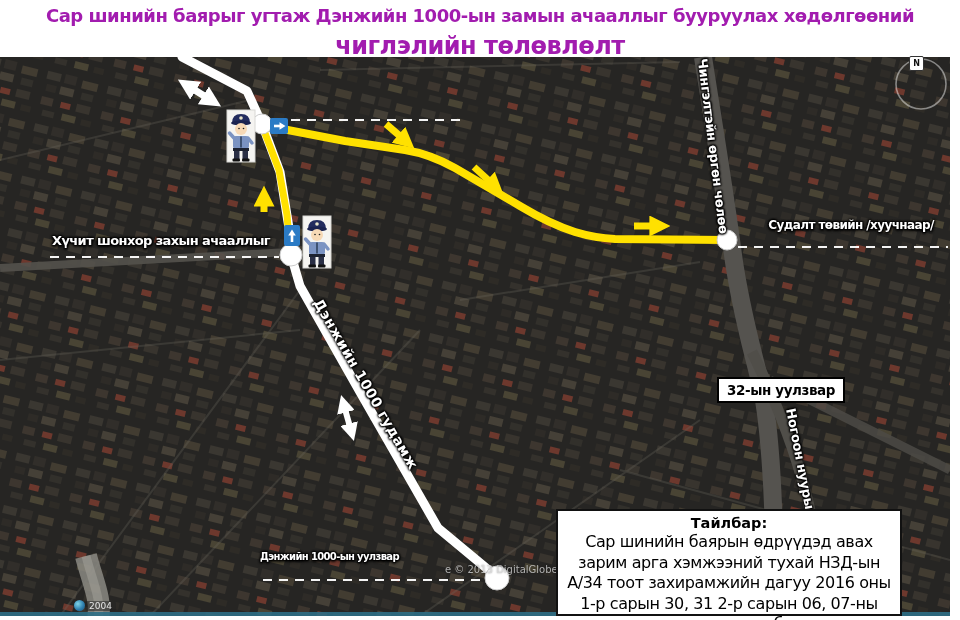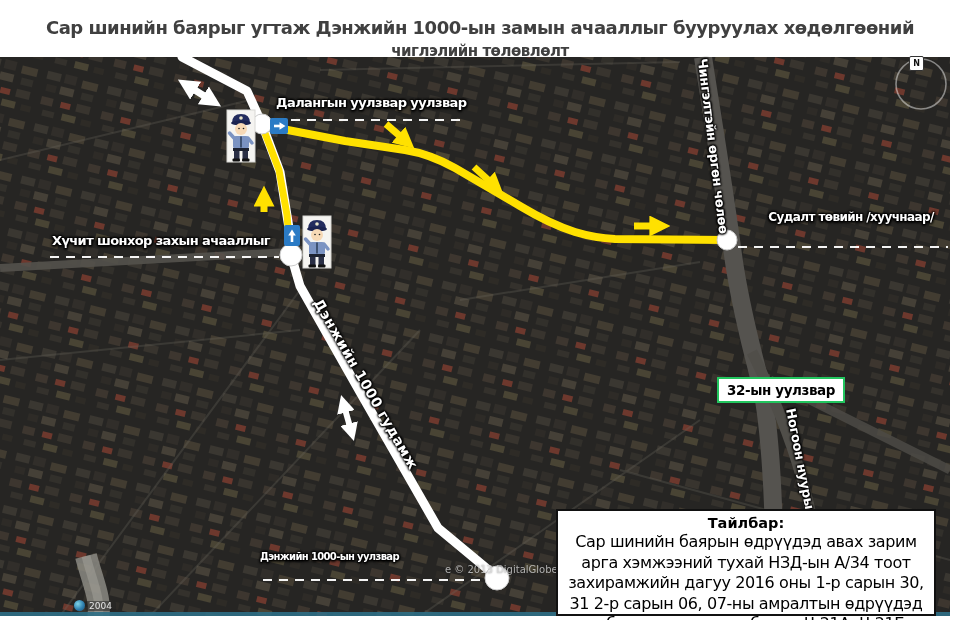--- a/index.html
+++ b/index.html
@@ -1,32 +1,32 @@
 <!DOCTYPE html>
 <html><head>
 <meta charset="utf-8">
 <style>
   html,body{margin:0;padding:0;background:#fff;}
   .page{position:relative;width:960px;height:620px;background:#fff;overflow:hidden;
         font-family:"DejaVu Sans","Liberation Sans",sans-serif;}
   
-  .title{position:absolute;top:15px;left:0;width:960px;text-align:center;color:#404040;
+  .title{position:absolute;top:3px;left:0;width:960px;text-align:center;color:#a21caf;
          font-weight:bold;font-size:18px;line-height:1.42;letter-spacing:-0.5px;white-space:nowrap;}
-  .title .l2{font-size:15px;}
+  .title .l2{font-size:24px;}
   
   .map-svg{position:absolute;left:0;top:0;width:960px;height:620px;}
   
   .mlabel{position:absolute;color:#fff;font-weight:bold;white-space:nowrap;
           text-shadow:-1px -1px 2px #000,1px -1px 2px #000,-1px 1px 2px #000,1px 1px 2px #000,0 2px 3px rgba(0,0,0,.85);}
   .lbl-dalangiin{left:276px;top:95px;font-size:13px;letter-spacing:-0.6px;}
   .lbl-khuchit{left:52px;top:233px;font-size:13px;letter-spacing:-0.6px;}
-  .lbl-sudalt{left:752px;top:209px;width:198px;font-size:12px;letter-spacing:-0.6px;
+  .lbl-sudalt{left:752px;top:217px;width:198px;font-size:12px;letter-spacing:-0.6px;
               text-align:center;line-height:1.35;}
   .lbl-denjiin-junction{left:260px;top:551px;font-size:10px;letter-spacing:-0.65px;}
-  .box-32{position:absolute;left:717px;top:377px;background:#fff;border:2px solid #22c55e;
+  .box-32{position:absolute;left:717px;top:377px;background:#fff;border:2px solid #000000;
           color:#000;font-weight:bold;font-size:13.5px;letter-spacing:-0.4px;
           padding:3px 8px;white-space:nowrap;}
   .road-label{position:absolute;color:#fff;font-weight:bold;white-space:nowrap;
           text-shadow:-1px -1px 2px #000,1px -1px 2px #000,-1px 1px 2px #000,1px 1px 2px #000;}
   .rl-denjiin{left:366px;top:384px;font-size:14px;letter-spacing:0.5px;
               transform:translate(-50%,-50%) rotate(60deg);}
   .rl-chingeltei{left:713px;top:146px;font-size:13px;letter-spacing:-0.3px;
               transform:translate(-50%,-50%) rotate(83deg);}
   .rl-nogoon{left:801px;top:463px;font-size:13px;letter-spacing:-0.2px;
               transform:translate(-50%,-50%) rotate(79deg);}
@@ -36,21 +36,21 @@
   .credit-2004{position:absolute;left:74px;top:600px;display:flex;align-items:center;gap:0;}
   .globe-dot{width:11px;height:11px;border-radius:50%;
              background:radial-gradient(circle at 35% 35%, #7fd4e8, #2e7fae 55%, #1c4f74);}
   .credit-2004 .yr{font-size:9px;color:#e6e6e6;background:rgba(35,35,35,.55);
                    padding:0 4px;border-radius:2px;}
   
   .compass-n{position:absolute;left:909px;top:56px;width:13px;height:13px;background:#fff;
              border:1px solid #333;border-radius:2px;color:#111;font-size:8px;font-weight:bold;
              display:flex;align-items:center;justify-content:center;}
   
-  .legend{position:absolute;left:556px;top:509px;width:380px;height:107px;box-sizing:border-box;
+  .legend{position:absolute;left:556px;top:509px;width:346px;height:107px;box-sizing:border-box;
           background:#fff;border:2px solid #111;padding:3px 7px;text-align:center;color:#000;}
   .legend .lt{font-size:14.5px;font-weight:bold;line-height:1.25;}
   .legend .lb{font-size:16px;letter-spacing:-0.4px;line-height:1.28;}
 </style>
 </head>
 <body>
 
 <div class="page">
 
   <div class="title">
@@ -174,21 +174,20 @@
         <path d="M8,4.5 L4.2,10.5 L11.8,10.5 z" fill="#fff"></path>
       </g>
 
       <use href="#police-symbol" x="227" y="110"></use>
       <use href="#police-symbol" x="303" y="216"></use>
 
       <circle cx="921" cy="84" r="25" fill="none" stroke="rgba(255,255,255,0.45)" stroke-width="1.6"></circle>
     </g>
   </svg>
 
-  <div class="mlabel lbl-dalangiin">Далангын уулзвар уулзвар</div>
   <div class="mlabel lbl-khuchit">Хүчит шонхор захын ачааллыг</div>
   <div class="mlabel lbl-sudalt">
     <div>Судалт төвийн /хуучнаар/</div>
   </div>
   <div class="box-32">32-ын уулзвар</div>
   <div class="mlabel lbl-denjiin-junction">Дэнжийн 1000-ын уулзвар</div>
 
   <div class="road-label rl-denjiin">Дэнжийн 1000 гудамж</div>
   <div class="road-label rl-chingeltei">Чингэлтэйн өргөн чөлөө</div>
   <div class="road-label rl-nogoon">Ногоон нуурын</div>

